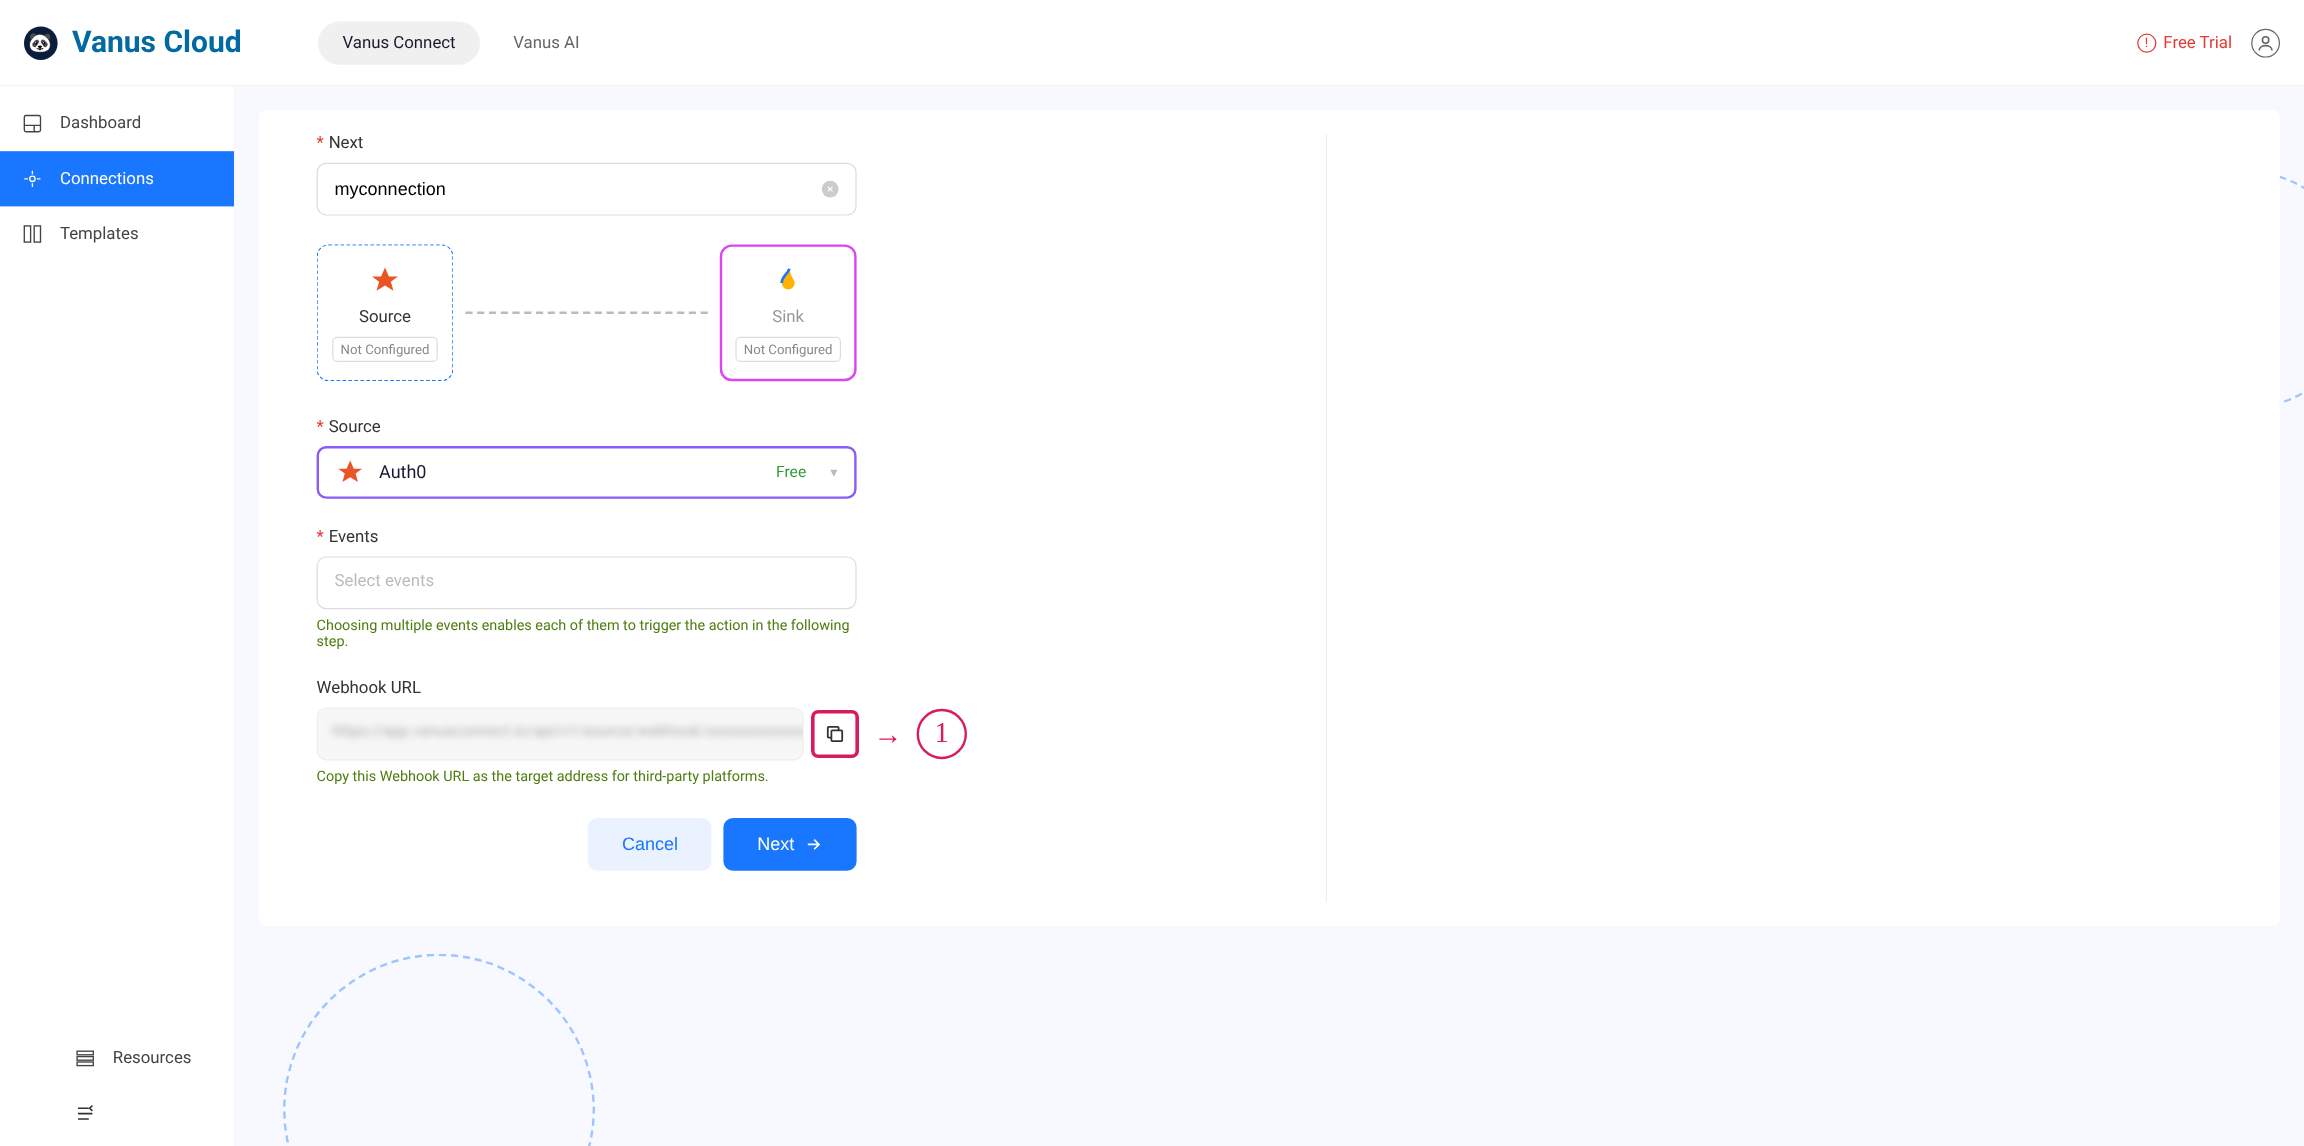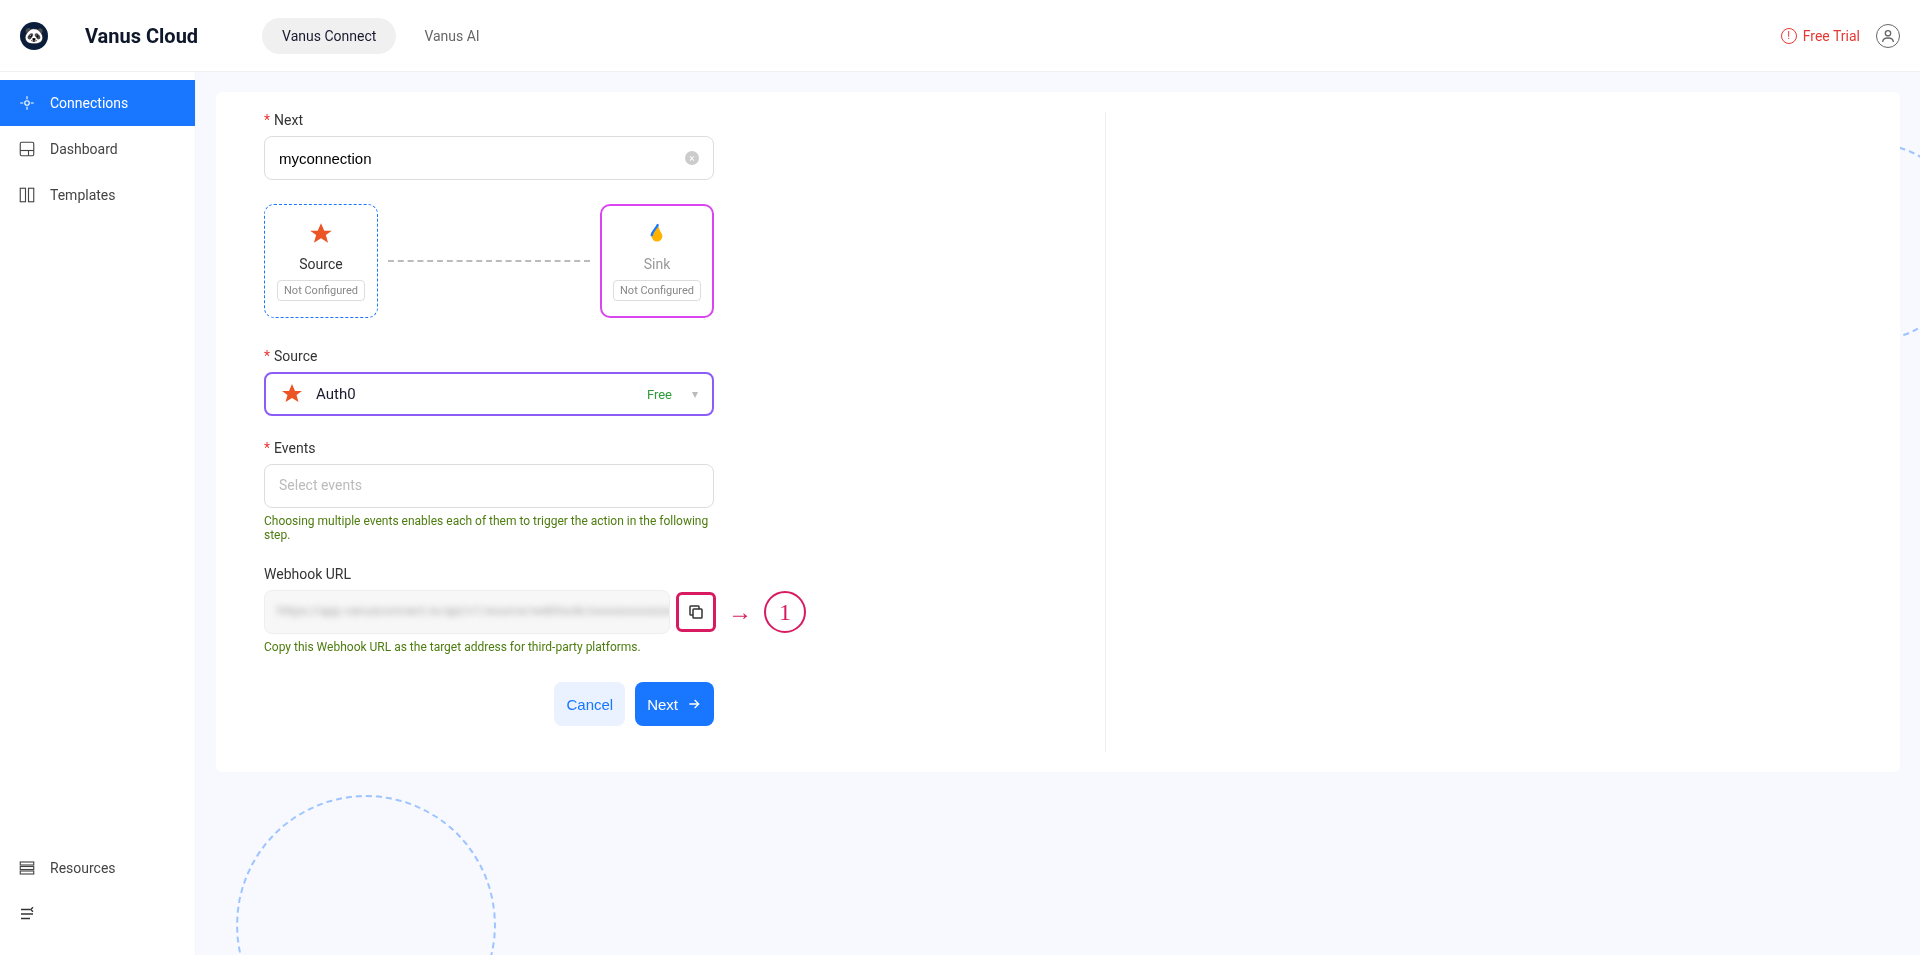--- a/index.html
+++ b/index.html
@@ -2,36 +2,36 @@
 <html><head>
 <meta charset="utf-8">
 <style>
 * { margin: 0; padding: 0; box-sizing: border-box; }
 body { font-family: -apple-system, BlinkMacSystemFont, 'Segoe UI', Roboto, sans-serif; font-size: 14px; color: #1a1a2e; background: #fff; }
 
 
 .header { display: flex; align-items: center; height: 72px; padding: 0 20px; border-bottom: 1px solid #f0f0f0; }
 .logo-area { display: flex; align-items: center; gap: 12px; margin-right: 24px; }
 .logo-icon { width: 28px; height: 28px; background: #0a1e3c; border-radius: 50%; display: flex; align-items: center; justify-content: center; font-size: 16px; }
-.logo-text { font-size: 20px; font-weight: 700; color: #0f172a; margin-left: 25px; }
+.logo-text { font-size: 25px; font-weight: 700; color: #0369a1; }
 .nav-tabs { display: flex; gap: 8px; margin-left: 40px; }
 .nav-tab { padding: 10px 20px; border-radius: 20px; cursor: pointer; font-size: 14px; color: #666; }
 .nav-tab.active { background: #f0f0f0; color: #1a1a2e; }
 .header-right { margin-left: auto; display: flex; align-items: center; gap: 16px; }
 .free-trial { display: flex; align-items: center; gap: 6px; color: #e53935; font-size: 14px; }
 .free-trial-icon { width: 16px; height: 16px; border: 1.5px solid #e53935; border-radius: 50%; display: flex; align-items: center; justify-content: center; font-size: 11px; color: #e53935; }
 .avatar { width: 24px; height: 24px; border: 1.5px solid #666; border-radius: 50%; display: flex; align-items: center; justify-content: center; cursor: pointer; }
 
 
 .main-wrap { display: flex; height: calc(100vh - 72px); }
 .sidebar { width: 196px; background: #fff; display: flex; flex-direction: column; border-right: 1px solid #f5f5f5; }
 .sidebar-menu { flex: 1; padding-top: 8px; }
 .sidebar-item { display: flex; align-items: center; gap: 14px; padding: 14px 18px; cursor: pointer; color: #444; font-size: 14px; }
 .sidebar-item.active { background: #1976ff; color: #fff; }
-.sidebar-bottom { padding-bottom: 15px; }
+.sidebar-bottom { padding-bottom: 0; margin-left: 44px; }
 .sb-icon { width: 18px; height: 18px; display: flex; align-items: center; justify-content: center; }
 .collapse-btn { padding: 14px 18px; cursor: pointer; }
 
 
 .content { flex: 1; background: #f7f9ff; position: relative; overflow: auto; }
 .deco1 { position:absolute; top:70px; right:-50px; width:200px; height:200px; border:2px dashed #1976ff; border-radius:50%; opacity:0.4; }
 .deco2 { position:absolute; bottom:-100px; left:40px; width:260px; height:260px; border:2px dashed #1976ff; border-radius:50%; opacity:0.4; }
 .form-card { margin: 20px 20px 20px 20px; background: #fff; border-radius: 6px; padding: 20px 0; display: flex; position: relative; z-index:1; }
 .form-left { width: 890px; padding: 0 48px; border-right: 1px solid #eee; }
 .form-right { flex: 1; min-height: 640px; }
@@ -63,21 +63,21 @@
 .helper { font-size: 12px; color: #4d7c0f; margin-top: 6px; }
 
 .webhook-row { display: flex; align-items: center; gap: 6px; }
 .webhook-input { flex: 1; max-width: 406px; height: 44px; border: 1px solid #eee; border-radius: 8px; background: #f7f7f7; position: relative; overflow: hidden; }
 .webhook-blur { filter: blur(3px); color: #aaa; font-size: 13px; padding: 12px; white-space: nowrap; }
 .copy-box { width: 40px; height: 40px; border: 3px solid #d81b60; border-radius: 6px; display: flex; align-items: center; justify-content: center; cursor: pointer; }
 .ann-arrow { font-size: 24px; color: #d81b60; margin: 0 6px; }
 .ann-circle { width: 42px; height: 42px; border: 2px solid #d81b60; border-radius: 50%; display: flex; align-items: center; justify-content: center; color: #d81b60; font-family: serif; font-size: 24px; }
 
 .btn-row { display: flex; gap: 10px; margin-top: 28px; max-width: 450px; justify-content: flex-end; }
-.btn { height: 44px; padding: 0 12px; border-radius: 8px; border: none; cursor: pointer; font-size: 15px; display: flex; align-items: center; gap: 8px; font-weight: 500; }
+.btn { height: 44px; padding: 0 28px; border-radius: 8px; border: none; cursor: pointer; font-size: 15px; display: flex; align-items: center; gap: 8px; font-weight: 500; }
 .btn-cancel { background: #eaf2ff; color: #1976ff; }
 .btn-next { background: #1976ff; color: #ffffff; }
 </style>
 </head>
 <body>
 
 <div class="header">
   <div class="logo-area">
     <div class="logo-icon">🐼</div>
     <div class="logo-text">Vanus Cloud</div>
@@ -97,38 +97,38 @@
           <path d="M4 21c0-4 4-6 8-6s8 2 8 6"></path>
         </svg>
     </div>
   </div>
 </div>
 
 <div class="main-wrap">
 
   <div class="sidebar">
     <div class="sidebar-menu">
-      <div class="sidebar-item active">
-        <span class="sb-icon">
-          <svg width="18" height="18" viewBox="0 0 24 24" fill="none" stroke="currentColor" stroke-width="1.5">
-              <path d="M12 3v4M12 17v4M3 12h4M17 12h4"></path>
-              <circle cx="12" cy="12" r="3"></circle>
-            </svg>
-        </span>
-        <span>Connections</span>
-      </div>
       <div class="sidebar-item">
         <span class="sb-icon">
           <svg width="18" height="18" viewBox="0 0 24 24" fill="none" stroke="currentColor" stroke-width="1.5">
               <rect x="3" y="3" width="18" height="18" rx="2"></rect>
               <path d="M3 14h18"></path>
               <path d="M14 14v7"></path>
             </svg>
         </span>
         <span>Dashboard</span>
+      </div>
+      <div class="sidebar-item active">
+        <span class="sb-icon">
+          <svg width="18" height="18" viewBox="0 0 24 24" fill="none" stroke="currentColor" stroke-width="1.5">
+              <path d="M12 3v4M12 17v4M3 12h4M17 12h4"></path>
+              <circle cx="12" cy="12" r="3"></circle>
+            </svg>
+        </span>
+        <span>Connections</span>
       </div>
       <div class="sidebar-item">
         <span class="sb-icon">
           <svg width="18" height="18" viewBox="0 0 24 24" fill="none" stroke="currentColor" stroke-width="1.5">
               <rect x="3" y="3" width="7" height="18"></rect>
               <rect x="14" y="3" width="7" height="18"></rect>
             </svg>
         </span>
         <span>Templates</span>
       </div>

